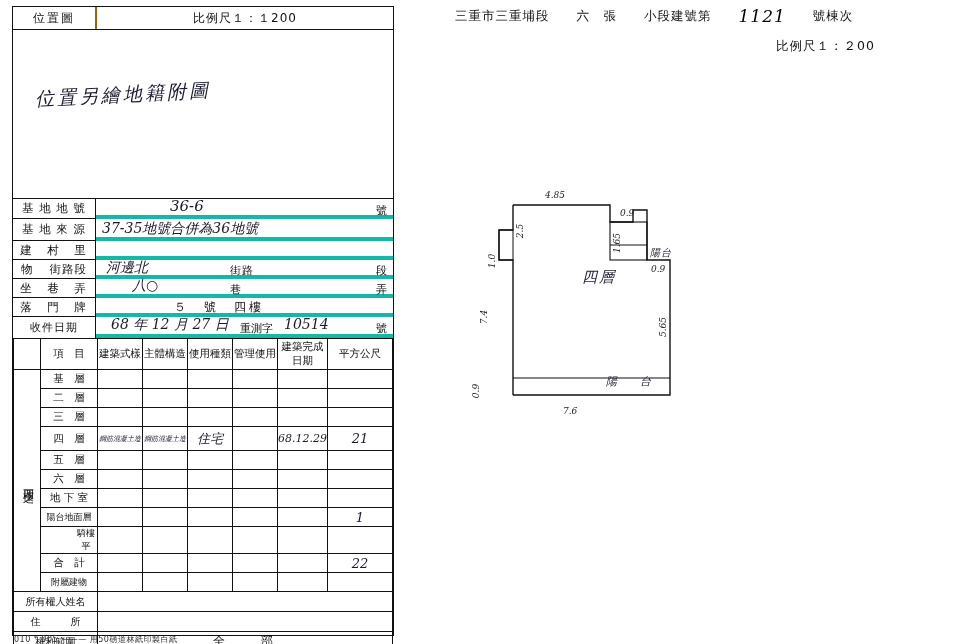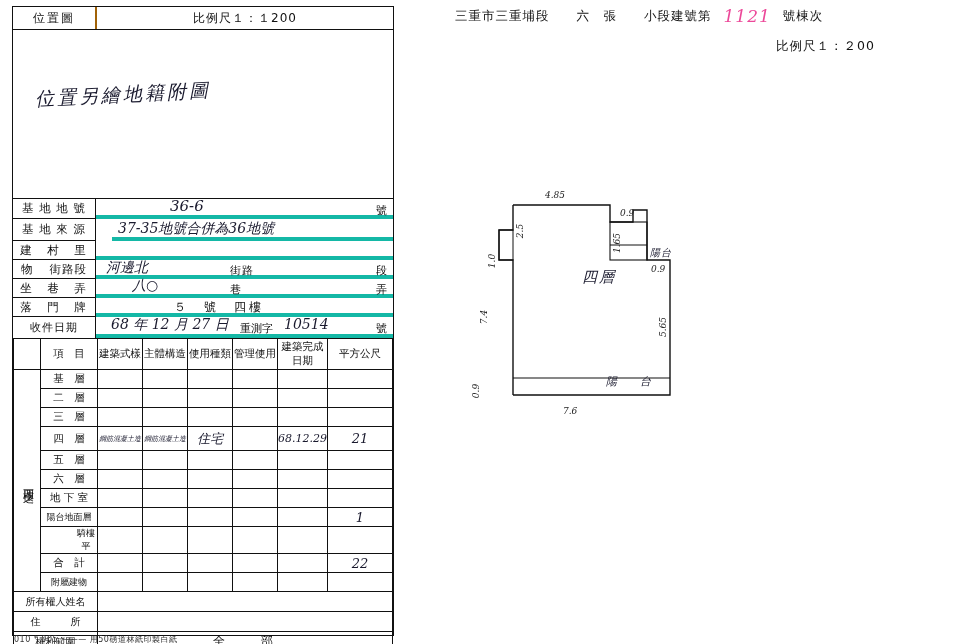--- a/index.html
+++ b/index.html
@@ -43,23 +43,23 @@
 
   table.main{border-collapse:collapse;width:100%;}
   table.main td{border:1px solid #111;font-size:10.5px;text-align:center;padding:0;height:18px;}
 
   .stack-label{writing-mode:vertical-rl;text-orientation:upright;font-size:11px;letter-spacing:1px;}
 
   .footnote{position:absolute;left:14px;top:634px;font-size:8px;color:#333;letter-spacing:.5px;}
 
   
   .right-head{position:absolute;left:455px;top:6px;width:480px;font-size:12.5px;letter-spacing:1px;}
-  .right-head .line1{display:flex;align-items:center;gap:12px;}
+  .right-head .line1{display:flex;align-items:center;gap:27px;}
   .right-head .line2{margin-top:12px;text-align:right;padding-right:60px;font-size:12.5px;letter-spacing:1px;}
-  .hw{font-family:"DejaVu Serif","Liberation Serif",serif;font-style:italic;color:#ec4899;}
+  .hw{font-family:"DejaVu Serif","Liberation Serif",serif;font-style:italic;color:#000000;}
 
   .plan{position:absolute;left:455px;top:150px;width:480px;height:300px;}
   .dim{position:absolute;font-size:9px;font-family:"DejaVu Serif",serif;font-style:italic;color:#222;}
   .rot90{transform:rotate(-90deg);transform-origin:center center;}
   .planlabel{position:absolute;font-family:"DejaVu Serif",serif;font-style:italic;font-size:15px;color:#1a1a2e;letter-spacing:2px;padding-left:39px;}
 </style>
 </head>
 <body>
 
 <div class="page">
@@ -76,21 +76,21 @@
     </div>
 
     <div style="height:20px;display:flex;">
       <div class="lab">基 地 地 號</div>
       <div class="val">
         <span class="vtxt hand" style="left:74px;top:-2px;">36-6</span>
         <span style="position:absolute;right:6px;top:4px;font-size:11px;">號</span>
       </div>
     </div>
 
-    <div style="height:22px;display:flex;gap:16px;">
+    <div style="height:22px;display:flex;">
       <div class="lab">基 地 來 源</div>
       <div class="val">
         <span class="vtxt hand" style="left:6px;top:1px;font-size:14px;">37-35地號合併為36地號</span>
       </div>
     </div>
 
     <div style="height:19px;display:flex;">
       <div class="lab">
         <span style="font-size:11.5px;">建</span>
         <span style="font-size:11.5px;letter-spacing:2px;">村　里</span>

